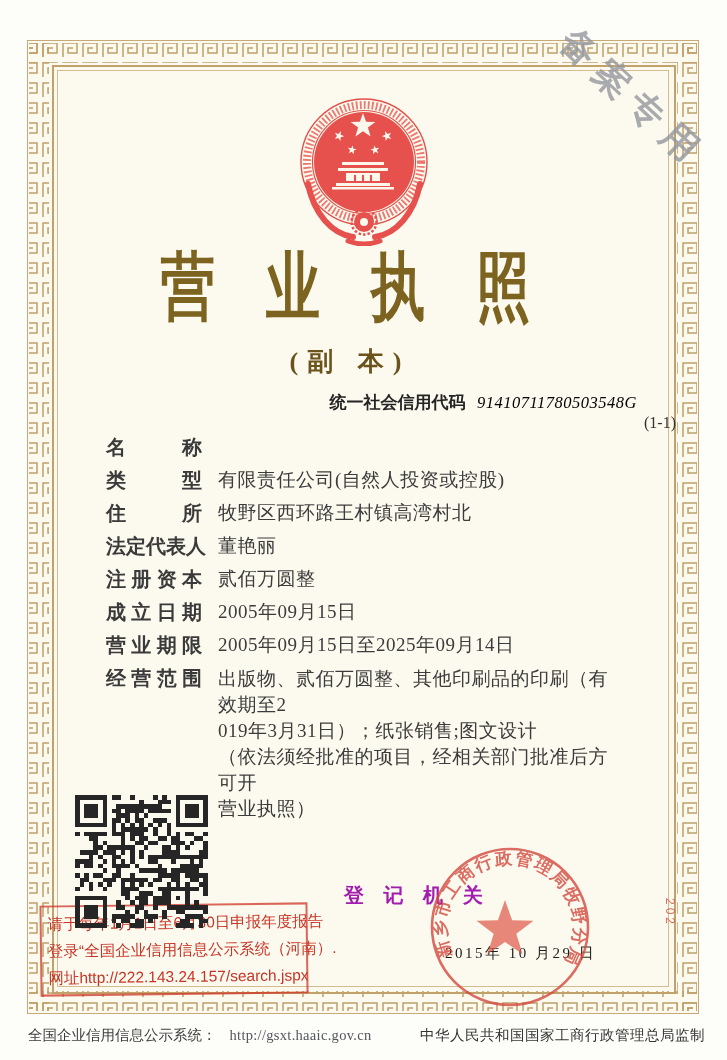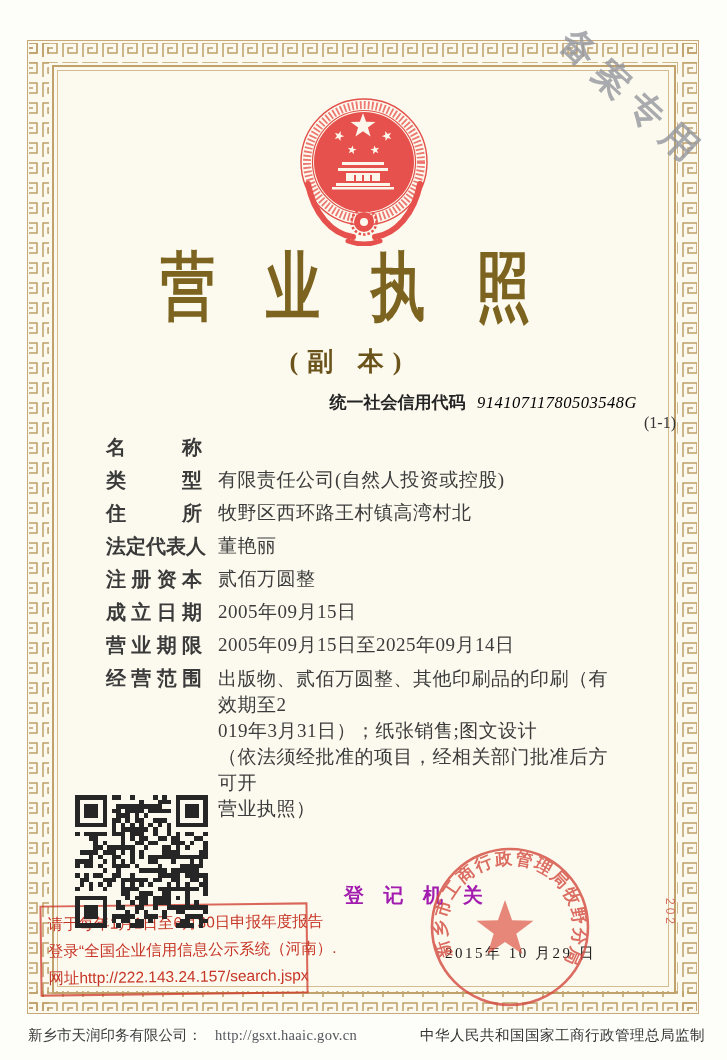--- a/index.html
+++ b/index.html
@@ -685,18 +685,18 @@
     <use href="#sealStar" transform="translate(93,88)" fill="#dd5243" opacity=".85"></use>
     <text font-size="17" fill="#d4493e" font-weight="700" letter-spacing="2">
       <textPath href="#sealArc" startOffset="4">新乡市工商行政管理局牧野分局</textPath>
     </text>
   </svg>
   <div class="seal-serial">202</div>
 
   <div class="reg-date">2015年 10 月29 日</div>
 
   <div class="footer-left">
-    <span>新乡市天润印务有限公司：</span>
+    <span>全国企业信用信息公示系统：</span>
     <span class="url">http://gsxt.haaic.gov.cn</span>
   </div>
   <div class="footer-right">中华人民共和国国家工商行政管理总局监制</div>
 
 </div>
 
 </body></html>

